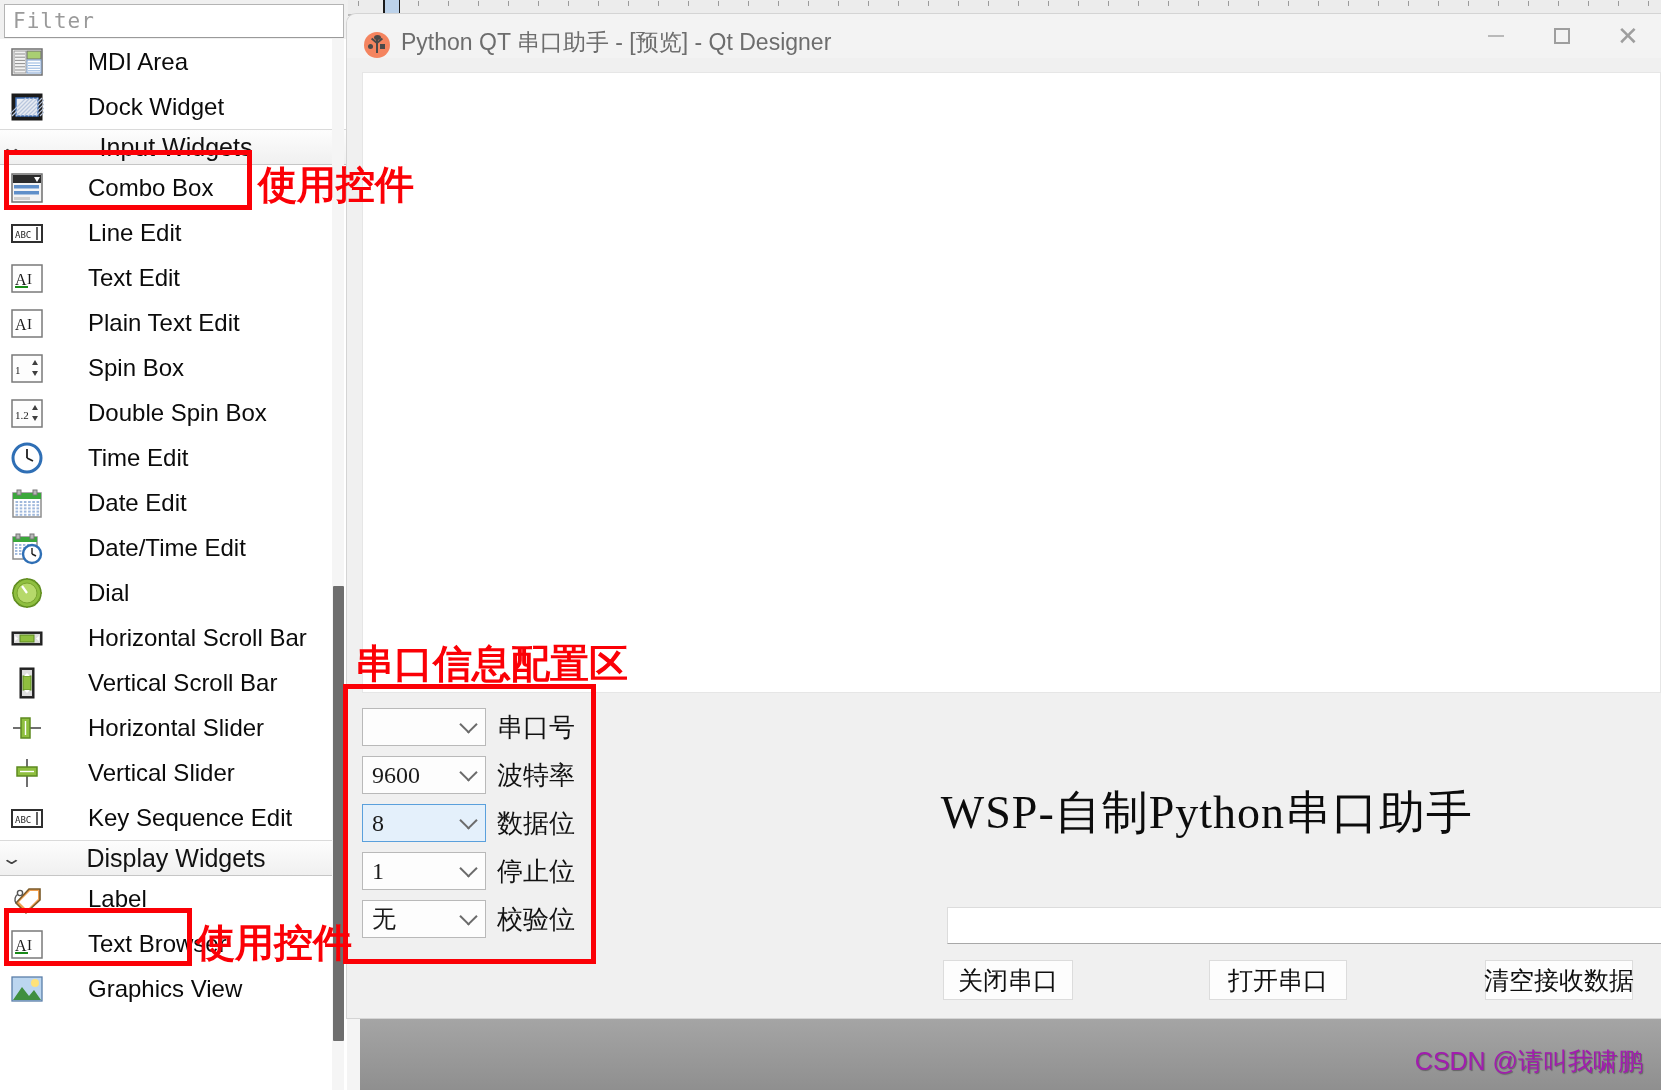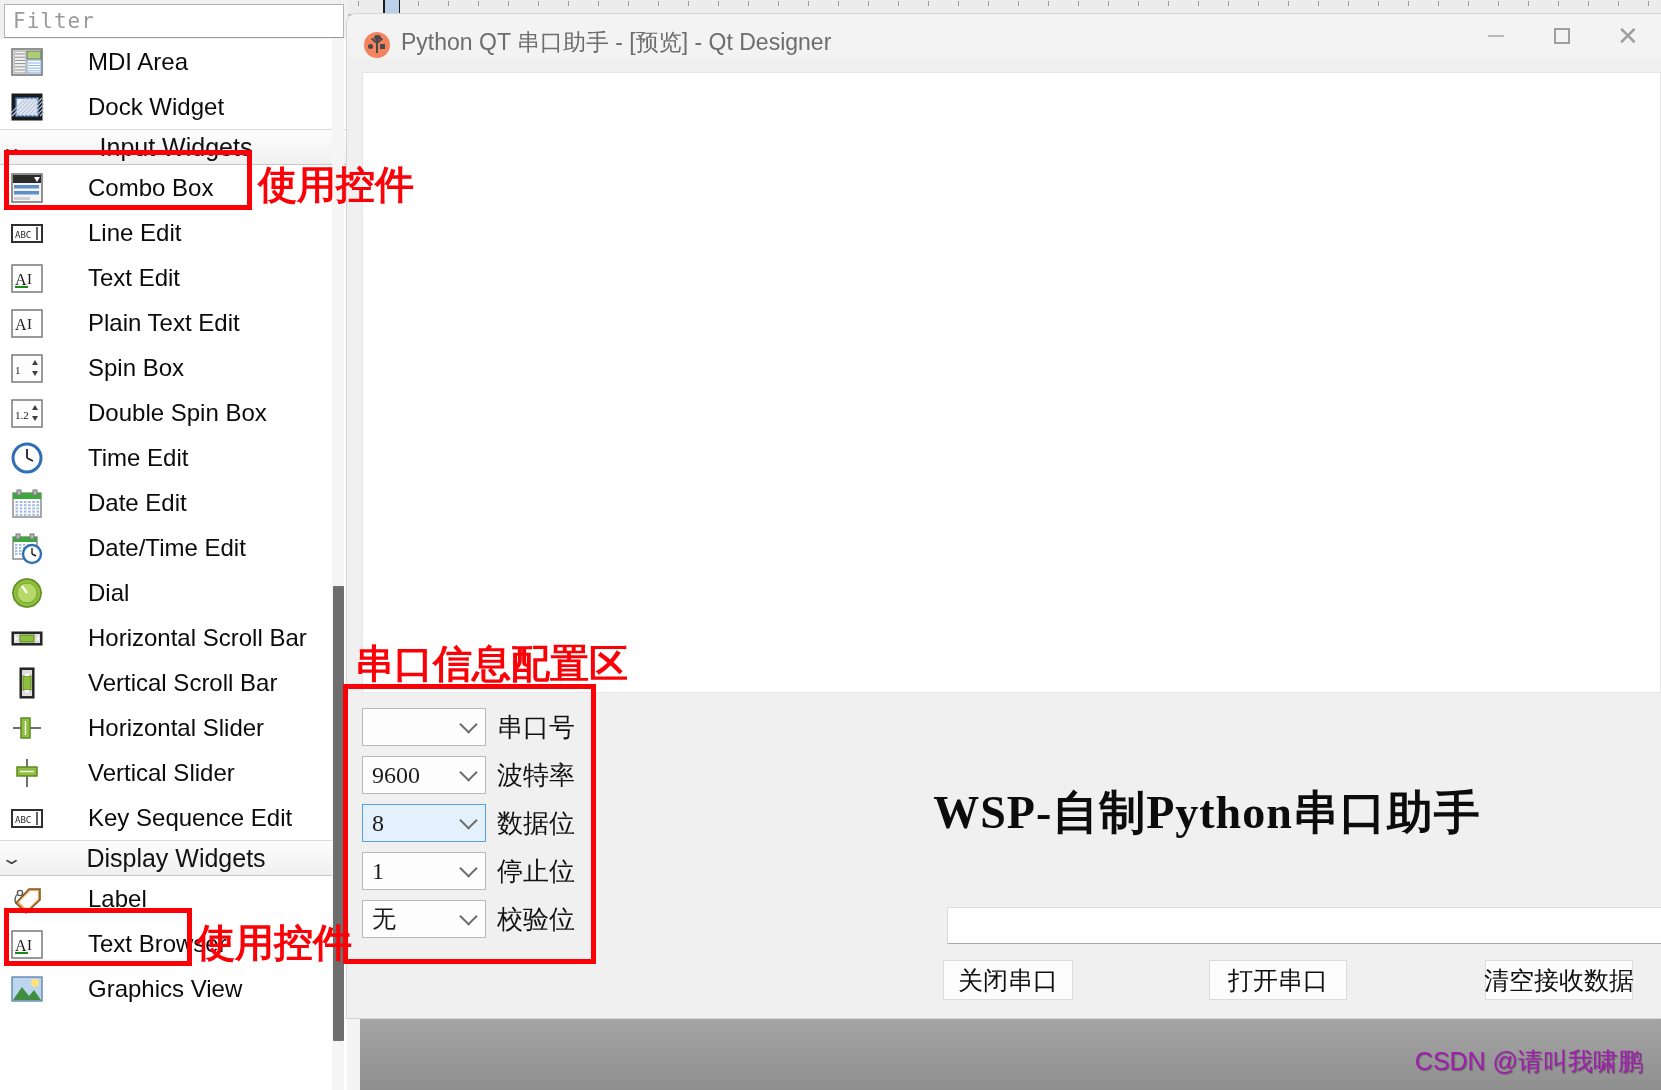--- a/index.html
+++ b/index.html
@@ -233,21 +233,20 @@
   }
 
   
   #app-title {
     position:absolute; left:480px; top:724px;
     width:760px; text-align:center;
     font-family:"Liberation Serif", serif;
     font-size:46px; color:#0c0c0c;
     letter-spacing:1px;
     white-space:nowrap;
-    font-weight:bold;
   }
   
   #send-input {
     position:absolute; left:600px; top:849px;
     width:828px; height:37px;
     background:#ffffff; border:1px solid #dcdcdc;
     border-bottom:1px solid #a8a8a8;
     box-sizing:border-box;
   }
   .pbtn {

